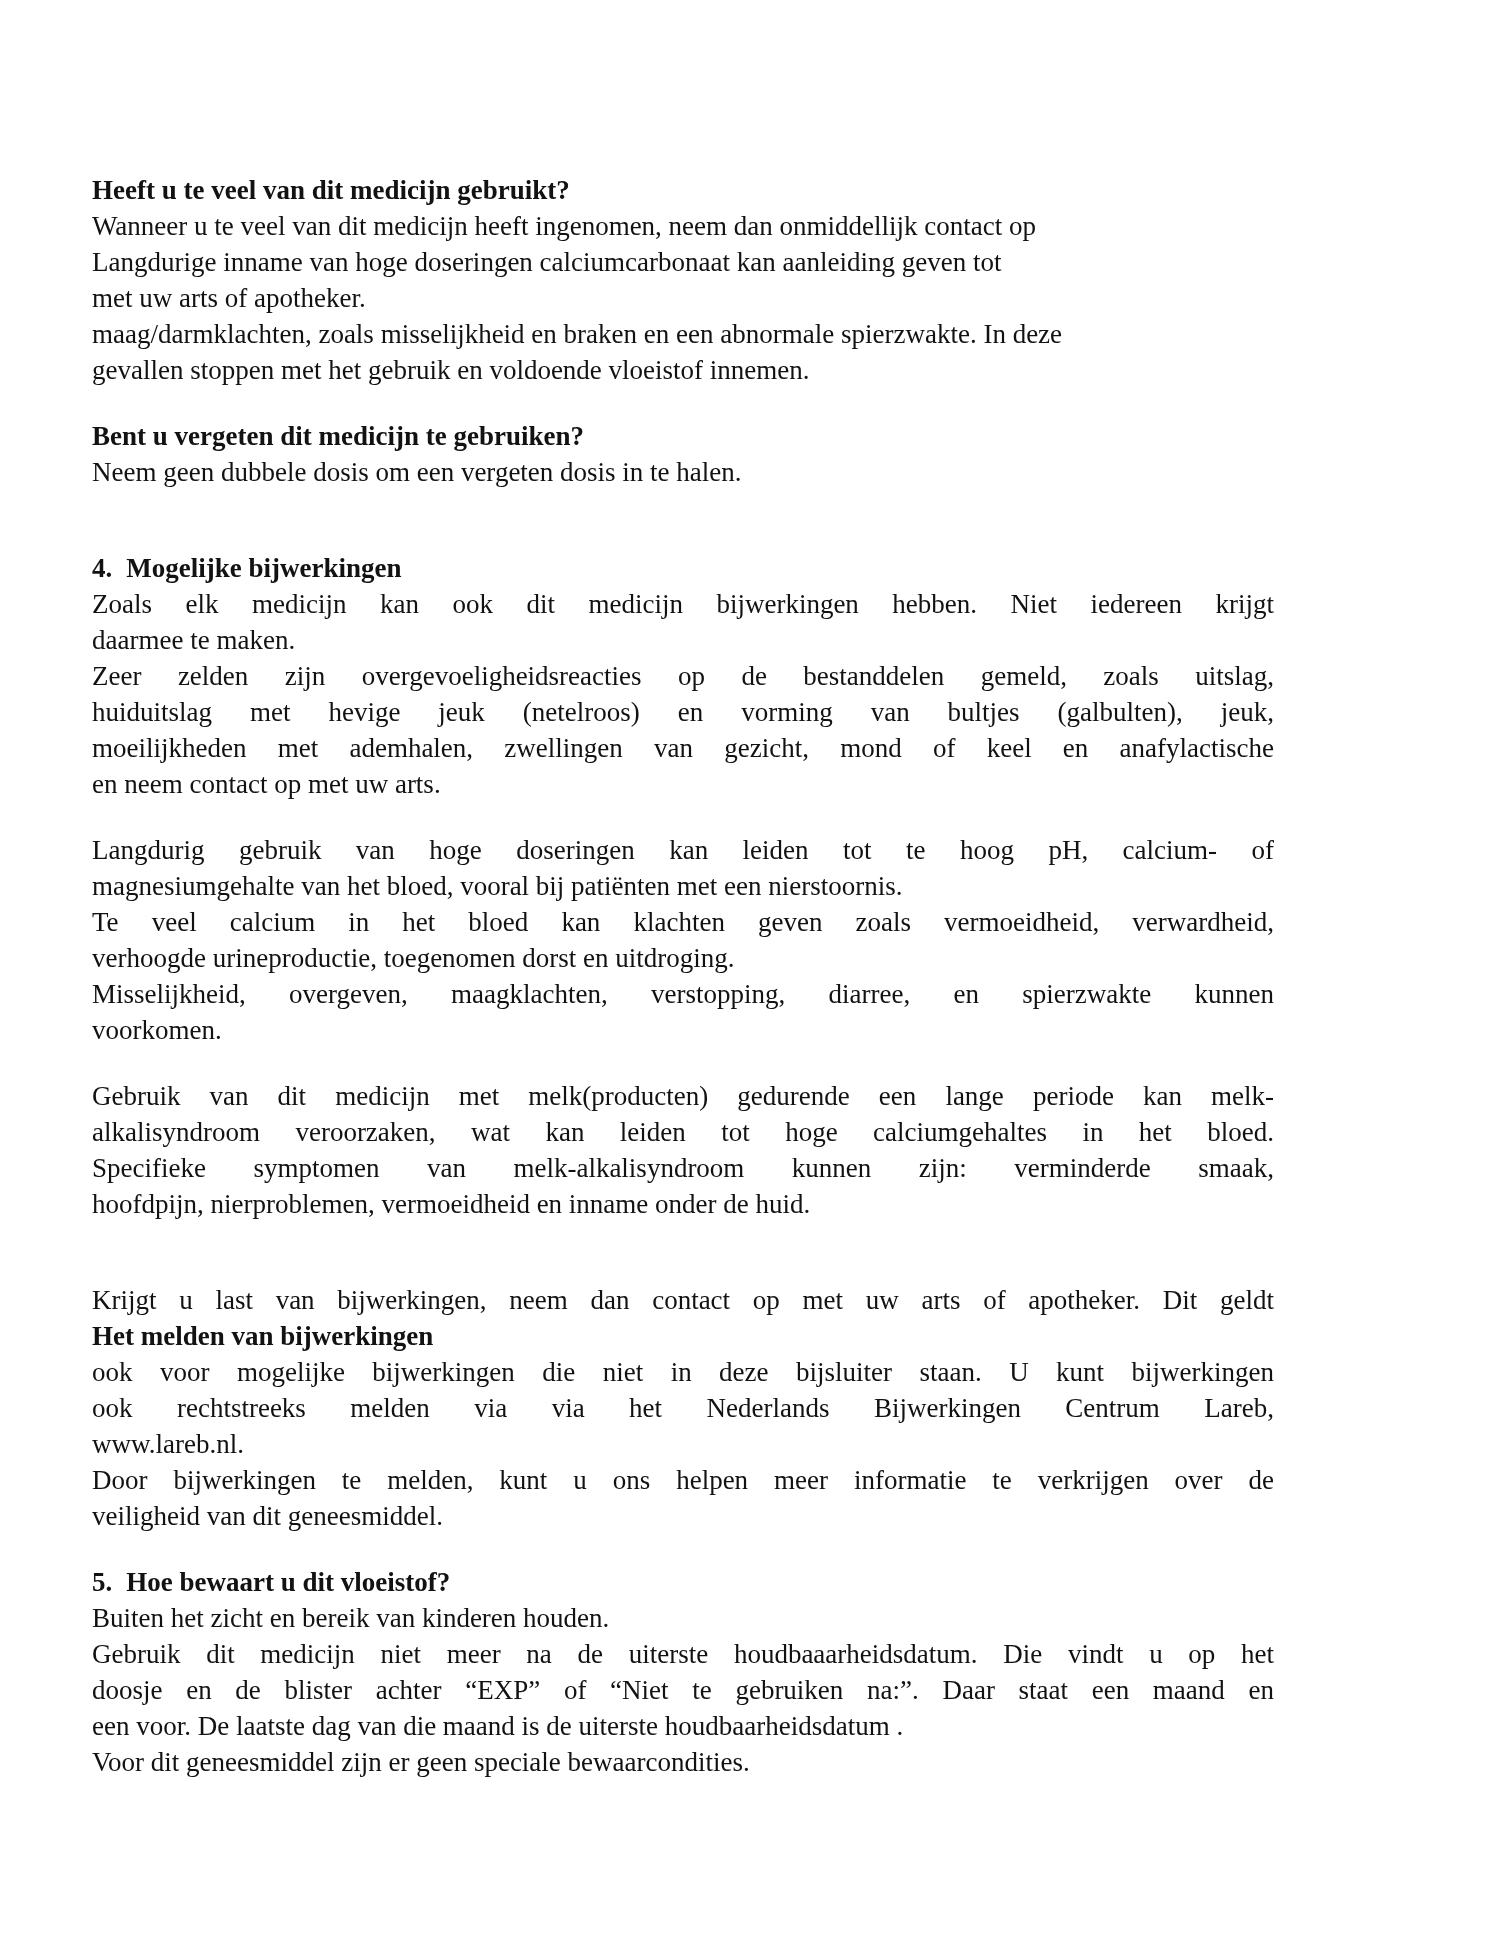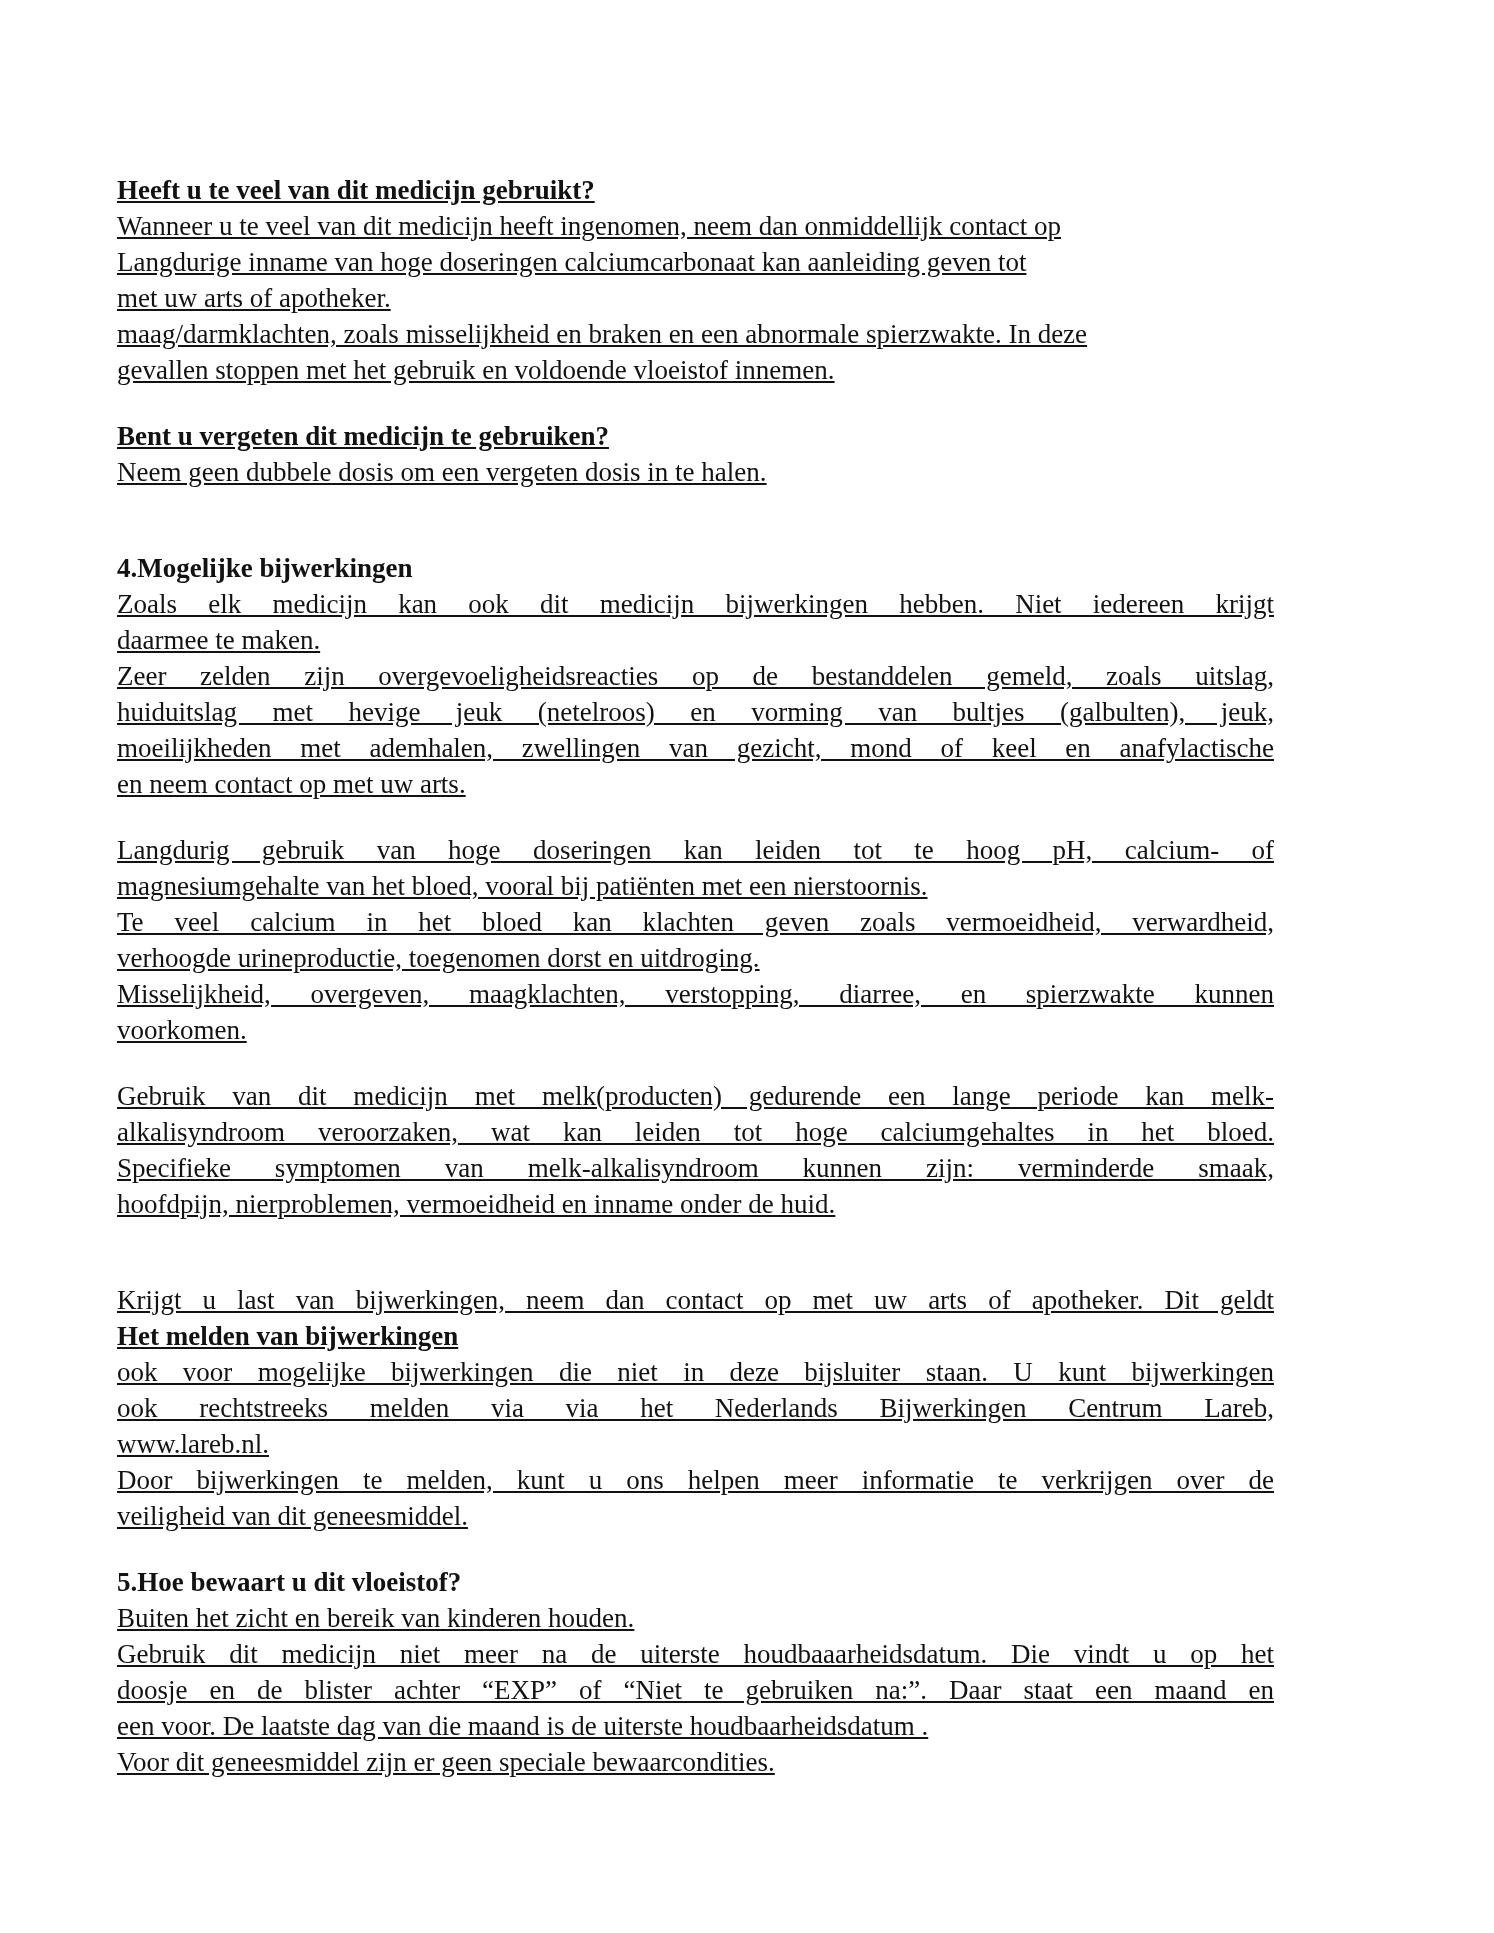--- a/index.html
+++ b/index.html
@@ -9,44 +9,43 @@
   body {
     width: 1494px;
     height: 1933px;
     background: #ffffff;
     overflow: hidden;
   }
   .page {
     box-sizing: border-box;
     width: 100%;
     height: 100%;
-    padding: 172px 220px 0 117px;
+    padding: 172px 220px 0 92px;
     font-family: "Liberation Serif", "DejaVu Serif", serif;
     color: #121212;
-    text-decoration: underline;
   }
   .line {
     font-size: 27px;
     line-height: 36px;
     height: 36px;
     white-space: nowrap;
   }
   
   .line.j {
     white-space: normal;
     text-align: justify;
     text-align-last: justify;
     overflow: hidden;
   }
   .line.h {
     font-weight: bold;
     white-space: nowrap;
   }
   .hnum { display: inline-block; }
-  .ht   { display: inline-block; }
+  .ht   { display: inline-block; margin-left: 14px; }
   .gap  { height: 30px; }
 </style>
 </head>
 <body>
 
 <div class="page">
 
   <section>
     <div class="line h">Heeft u te veel van dit medicijn gebruikt?</div>
     <div class="line">Wanneer u te veel van dit medicijn heeft ingenomen, neem dan onmiddellijk contact op</div>

